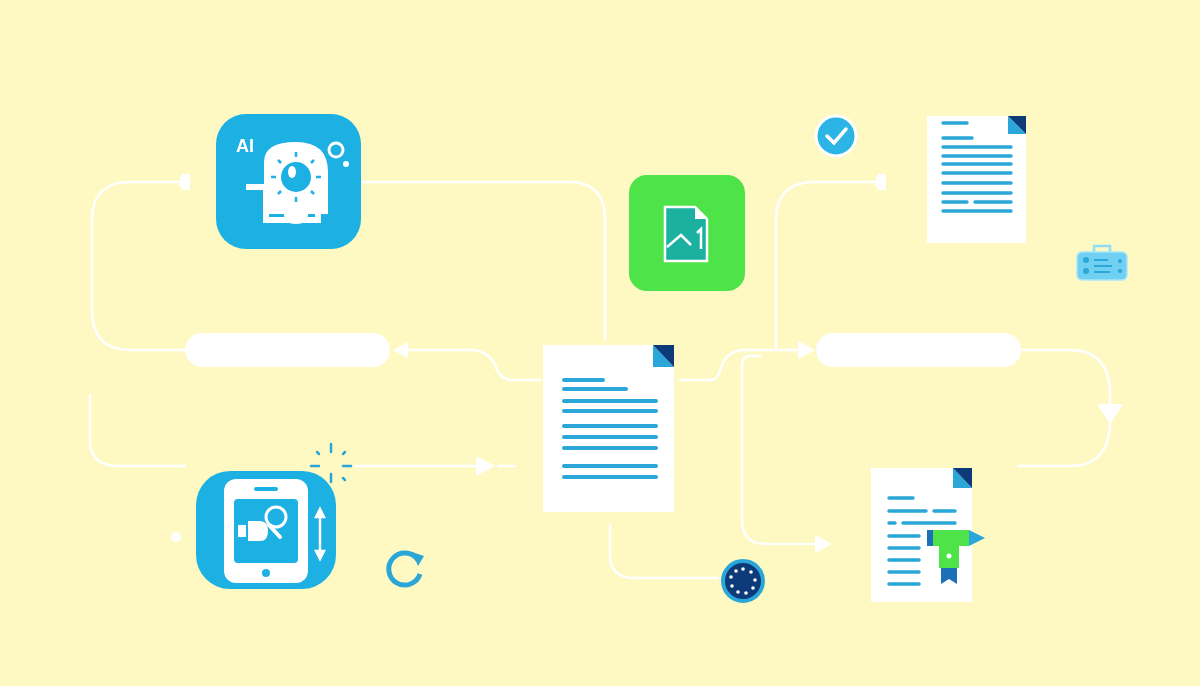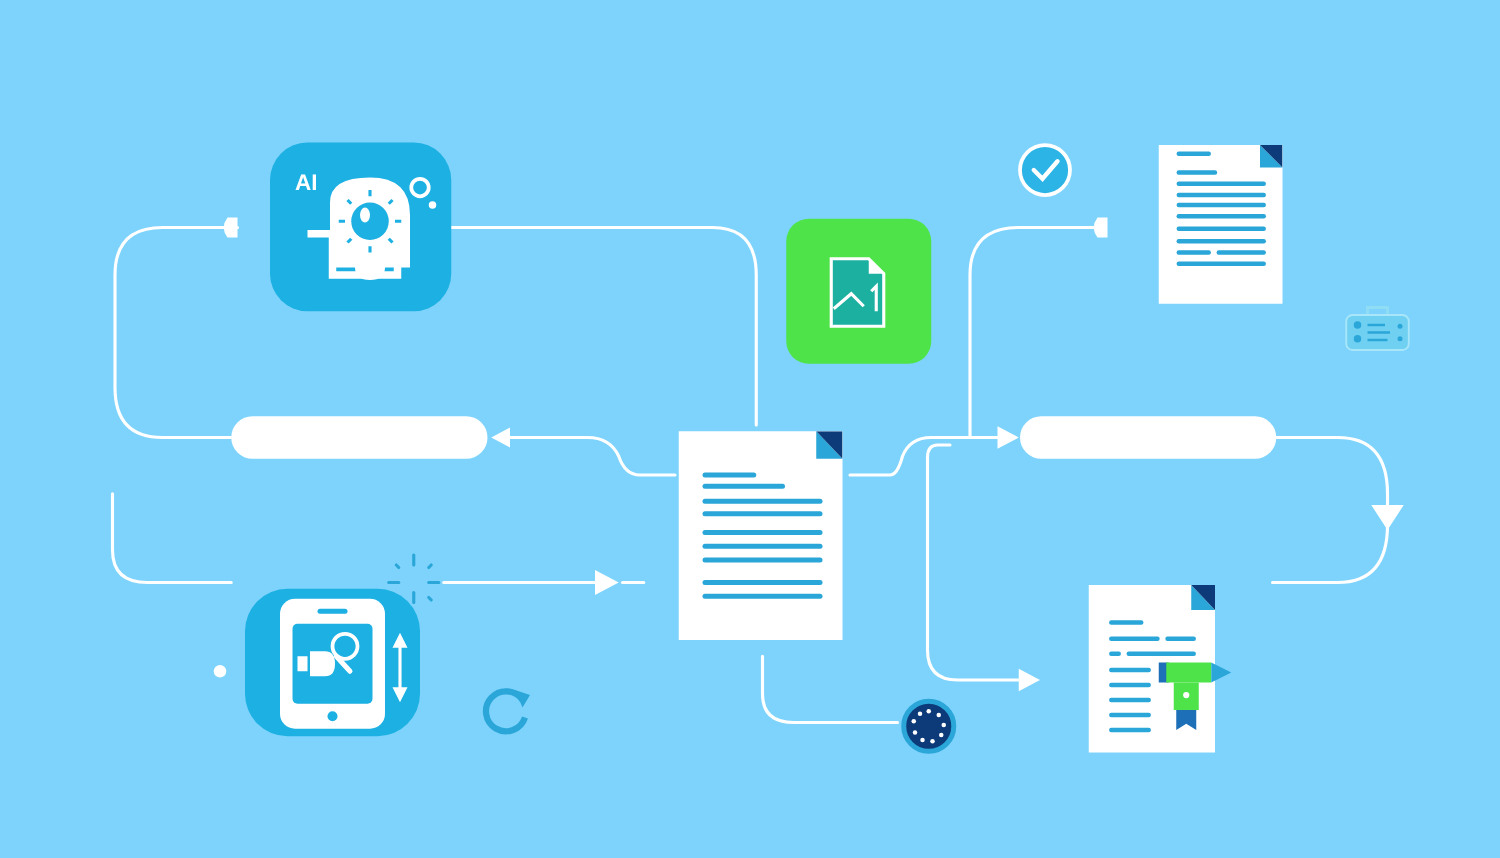--- a/index.html
+++ b/index.html
@@ -1,17 +1,17 @@
 <!DOCTYPE html>
 <html><head>
   <meta charset="utf-8">
   <style>
     html, body { margin:0; padding:0; }
     body { width:1200px; height:686px; overflow:hidden; background:#0d3a78; font-family:"Liberation Sans", sans-serif; }
-    .canvas { position:relative; width:1200px; height:686px; background:#7dd3fc; }
+    .canvas { position:relative; width:1200px; height:686px; background:#fef9c3; }
     svg.wires { position:absolute; left:0; top:0; }
     .abs { position:absolute; }
     .ai-tile { left:216px; top:114px; width:145px; height:135px; background:#1cb0e3; border-radius:30px; }
     .ai-label { position:absolute; left:20px; top:22px; color:#fff; font-weight:bold; font-size:18px; }
     .green-tile { left:629px; top:175px; width:116px; height:116px; background:#4fe34a; border-radius:18px; }
     .phone-tile { left:196px; top:471px; width:140px; height:118px; background:#1cb0e3; border-radius:34px; }
     .pill { background:#fff; border-radius:18px; height:34px; }
     .doc { background:#fff; }
   </style>
 </head>

